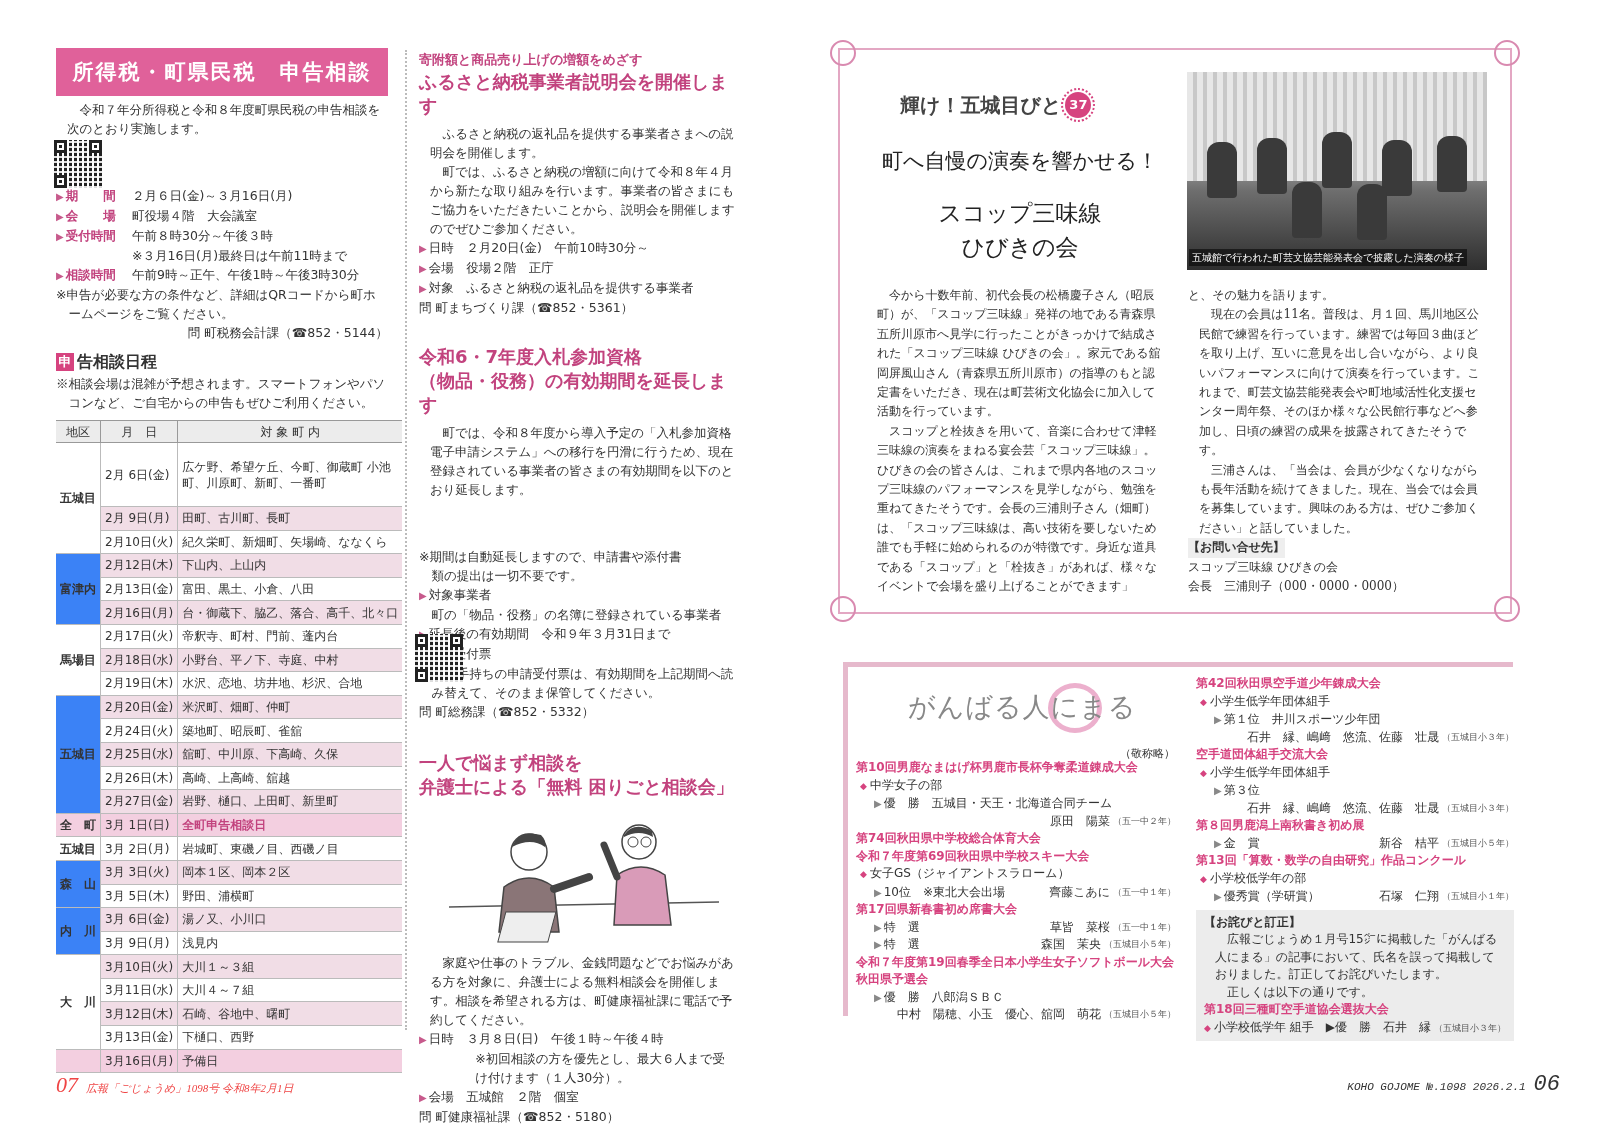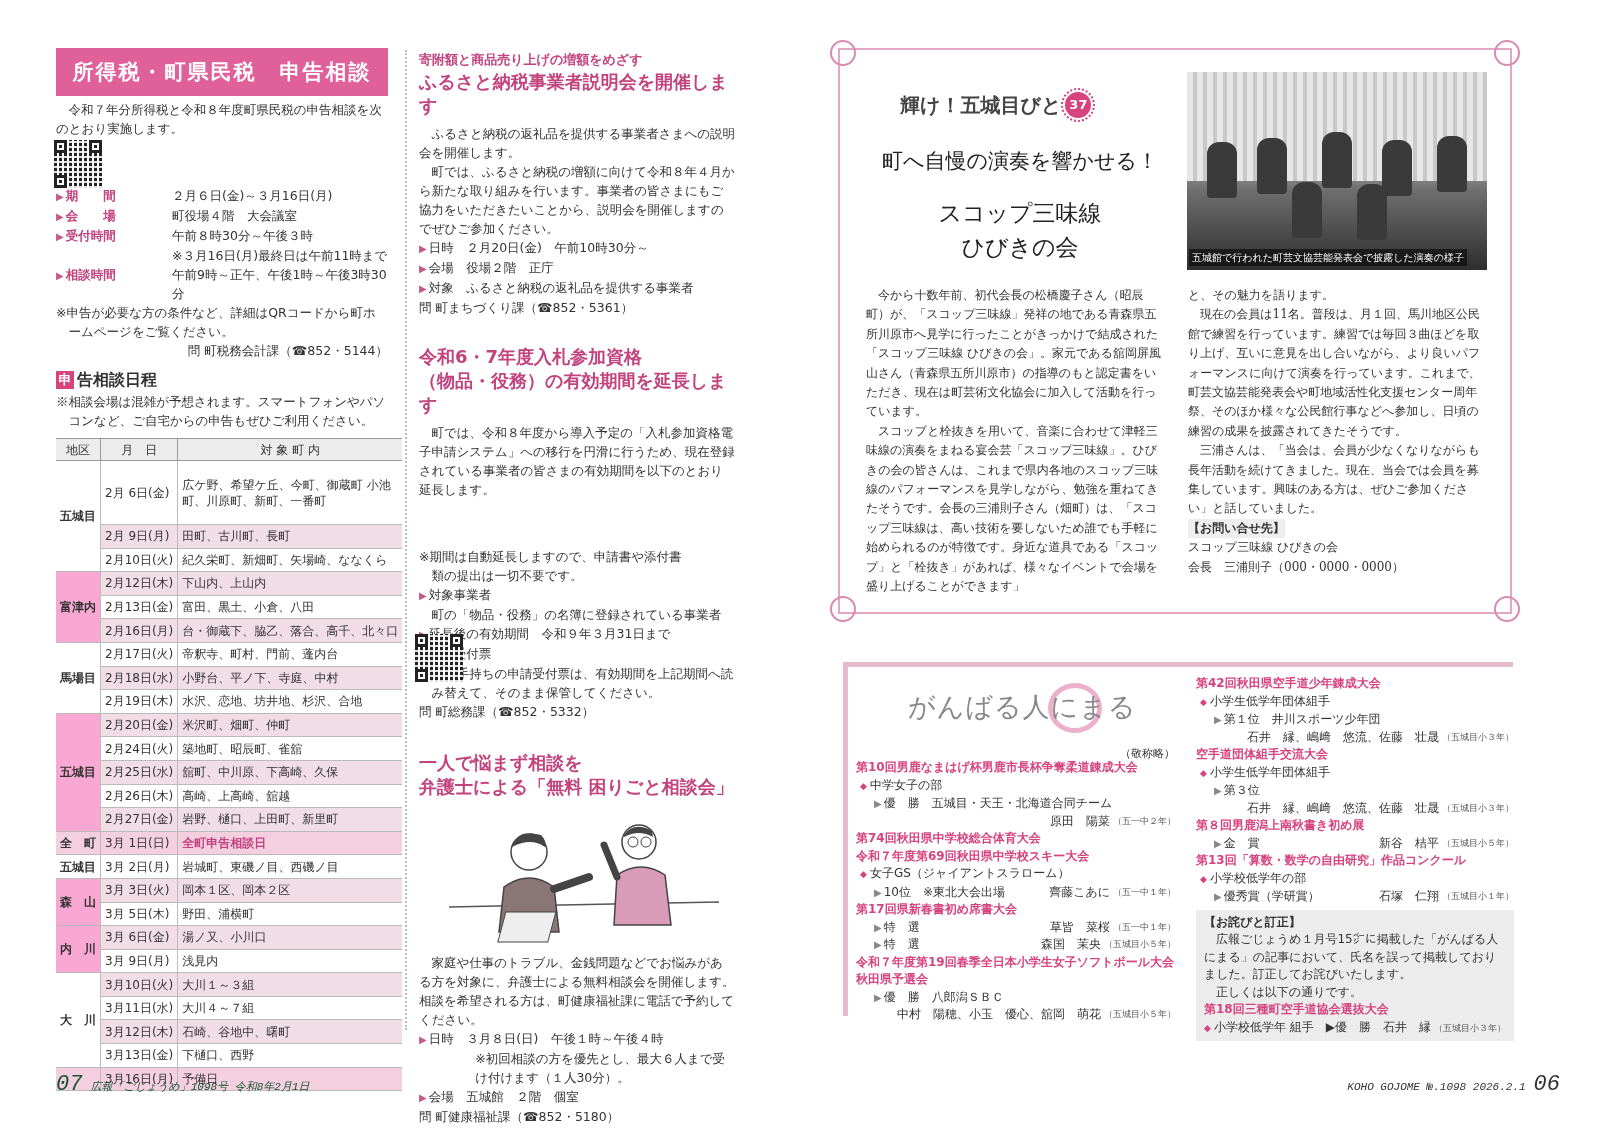--- a/index.html
+++ b/index.html
@@ -6,41 +6,41 @@
   html, body { width: 1600px; height: 1131px; background: #ffffff; overflow: hidden; }
   body { position: relative; font-family: "DejaVu Sans", "Liberation Sans", sans-serif; color: #333; font-size: 12.5px; line-height: 1.5; }
   .abs { position: absolute; }
   .tri { color: #c75a8c; font-size: 10px; margin-right: 2px; }
   .dia { color: #d6437f; font-size: 9px; margin-right: 3px; }
 
   
   #col1 { left: 56px; top: 48px; width: 332px; }
   .banner { background: #e0619a; color: #fff; font-size: 21px; font-weight: bold; letter-spacing: 2px; text-align: center; height: 48px; line-height: 48px; }
   .p { font-size: 12.5px; line-height: 19px; }
-  .indent { text-indent: 1em; }
-  .row { display: flex; gap: 40px; }
+  .indent { text-indent: 1em; margin-left: 11px; }
+  .row { display: flex; }
   .lbl { color: #c2437e; font-weight: bold; width: 76px; flex: none; }
   .qr { width: 48px; height: 48px; background:
       repeating-linear-gradient(90deg, #222 0 3px, #fff 3px 5px),
       #222; position: relative; }
   .qr::before { content: ""; position: absolute; inset: 0; background:
       repeating-linear-gradient(0deg, rgba(255,255,255,.85) 0 2px, transparent 2px 5px); }
   .qr .f { position: absolute; width: 13px; height: 13px; border: 3px solid #222; background: #fff; z-index: 1; }
   .qr .f::after { content:""; position:absolute; inset: 2px; background:#222; }
   .contact { text-align: right; }
   .sched-title { font-size: 16px; font-weight: bold; margin-top: 8px; display: flex; align-items: center; }
   .sched-title .box { background: #d6437f; color: #fff; width: 18px; height: 18px; line-height: 18px; text-align: center; font-size: 13px; margin-right: 3px; }
   table.sched { width: 100%; border-collapse: collapse; font-size: 12px; margin-top: 6px; }
   table.sched th { background: #ececec; font-weight: normal; height: 22px; border: 1px solid #999; border-left: none; border-right: 1px solid #999; }
   table.sched th:last-child { border-right: none; }
   table.sched td { border-top: 1px solid #bbb; border-bottom: 1px solid #bbb; height: 23.6px; padding: 0 4px; white-space: nowrap; }
   table.sched td.d { border-right: 1px solid #bbb; width: 72px; }
   table.sched td.a { border-right: 1px solid #bbb; width: 48px; text-align: center; font-weight: bold; }
   table.sched tr.sh td.d, table.sched tr.sh td.t { background: #f1dde6; }
-  table.sched td.ash { background: #f9a8d4; margin-top: 36px; }
+  table.sched td.ash { background: #3b82f6; margin-top: 36px; }
   table.sched tr.all td { background: #f3cfe0; }
   table.sched tr.all td.t { color: #c2437e; font-weight: bold; }
   table.sched td .two { line-height: 16px; white-space: normal; }
 
   
   #col2 { left: 405px; top: 50px; width: 330px; border-left: 2px dotted #bbb; padding-left: 12px; height: 980px; }
   .sub { color: #c2437e; font-size: 13px; font-weight: bold; }
   .h2 { color: #c2437e; font-size: 18px; font-weight: bold; line-height: 24px; }
   .illus { height: 140px; position: relative; margin: 8px 0 6px; }
 
@@ -61,21 +61,21 @@
   #ganbaru { left: 843px; top: 662px; width: 670px; height: 354px; border: 5px solid #e6b9cc; border-right: none; border-bottom: none; }
   #ganbaru::after { content:""; position:absolute; left:-5px; right:0; bottom:-1px; height: 0; }
   .gtitle { position: absolute; left: 60px; top: 20px; font-size: 27px; color: #888; font-family: "DejaVu Serif", serif; letter-spacing: 1px; }
   .gcircle { position: absolute; left: 200px; top: 16px; width: 54px; height: 50px; border-radius: 50%; border: 5px solid #e79cc0; opacity: .8; }
   .gl { position: absolute; font-size: 12px; line-height: 17.5px; }
   .ev { color: #d6437f; font-weight: bold; }
   .nm { display: flex; justify-content: flex-end; }
   .sm { font-size: 9px; color: #555; margin-left: 3px; }
   .corr { background: #ececec; padding: 4px 8px; margin-top: 4px; }
 
-  .footer-l { left: 56px; top: 1068px; font-family: Liberation Mono, monospace; color: #14532d; display: flex; align-items: baseline; }
+  .footer-l { left: 56px; top: 1068px; font-family: Liberation Serif, serif; color: #ef4444; display: flex; align-items: baseline; }
   .footer-r { right: 40px; top: 1068px; font-family: Liberation Mono, monospace; color: #333; display: flex; align-items: baseline; }
   .pnum { font-size: 22px; font-style: italic; margin: 0 8px; }
   .pmeta { font-size: 11px; font-style: italic; }
 </style>
 </head>
 <body>
 
 <div id="col1" class="abs">
   <div class="banner">所得税・町県民税　申告相談</div>
   <div class="p indent" style="margin-top:4px;">令和７年分所得税と令和８年度町県民税の申告相談を次のとおり実施します。</div>

